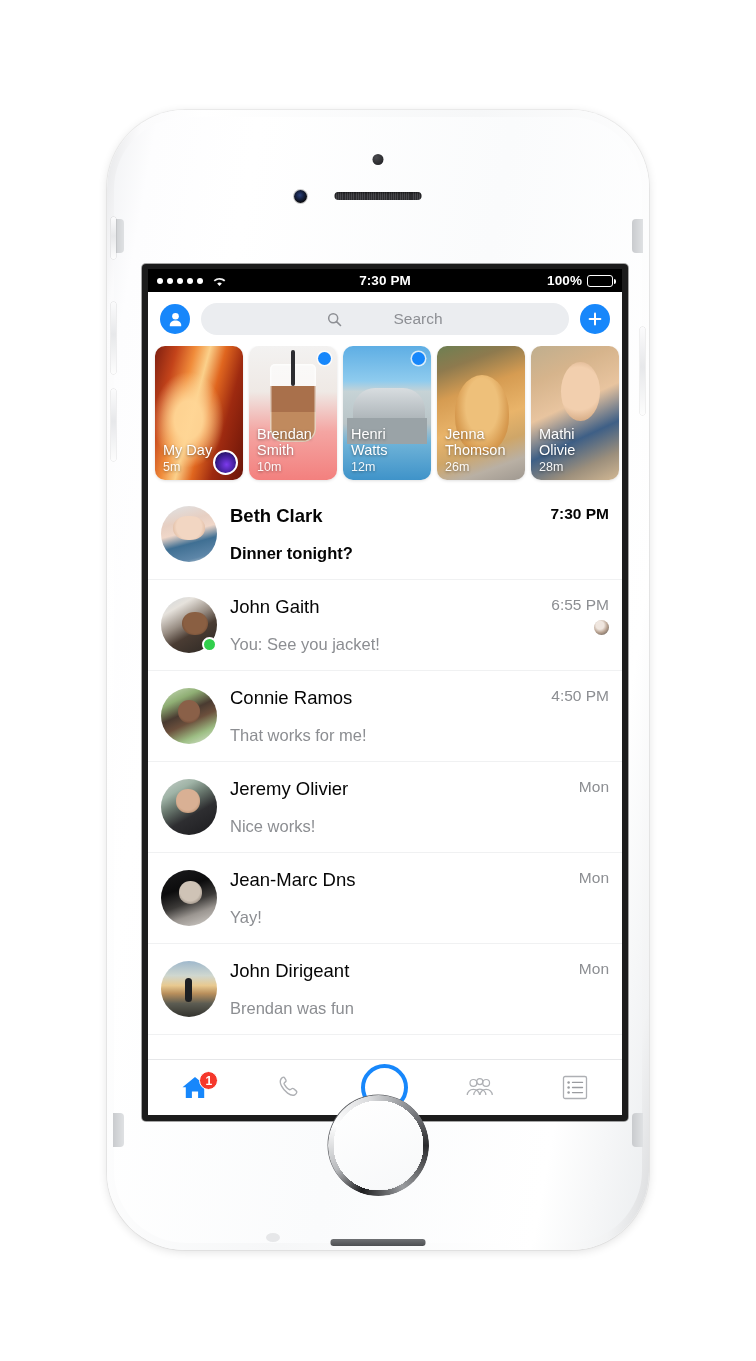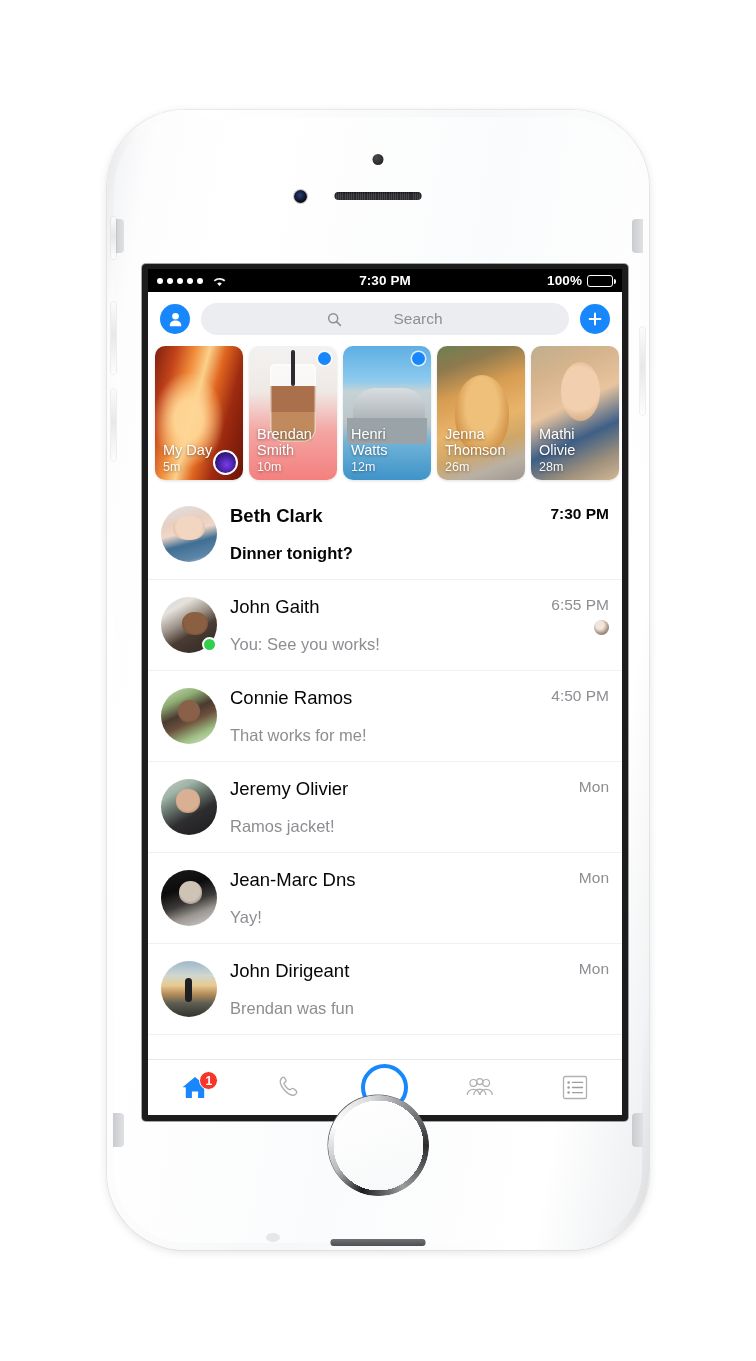--- a/index.html
+++ b/index.html
@@ -298,21 +298,21 @@
                 <div class="chat-time unread">7:30 PM</div>
               </div>
             </div>
             <div class="chat-row">
               <div class="chat-avatar">
                 <div class="av-img av-john"></div>
                 <span class="online-dot"></span>
               </div>
               <div class="chat-body">
                 <div class="chat-name">John Gaith</div>
-                <div class="chat-preview">You: See you works!</div>
+                <div class="chat-preview">You: See you jacket!</div>
               </div>
               <div class="chat-meta">
                 <div class="chat-time">6:55 PM</div>
                 <div class="read-receipt"></div>
               </div>
             </div>
             <div class="chat-row">
               <div class="chat-avatar">
                 <div class="av-img av-connie"></div>
               </div>
@@ -323,21 +323,21 @@
               <div class="chat-meta">
                 <div class="chat-time">4:50 PM</div>
               </div>
             </div>
             <div class="chat-row">
               <div class="chat-avatar">
                 <div class="av-img av-jeremy"></div>
               </div>
               <div class="chat-body">
                 <div class="chat-name">Jeremy Olivier</div>
-                <div class="chat-preview">Ramos jacket!</div>
+                <div class="chat-preview">Nice works!</div>
               </div>
               <div class="chat-meta">
                 <div class="chat-time">Mon</div>
               </div>
             </div>
             <div class="chat-row">
               <div class="chat-avatar">
                 <div class="av-img av-jeanmarc"></div>
               </div>
               <div class="chat-body">

